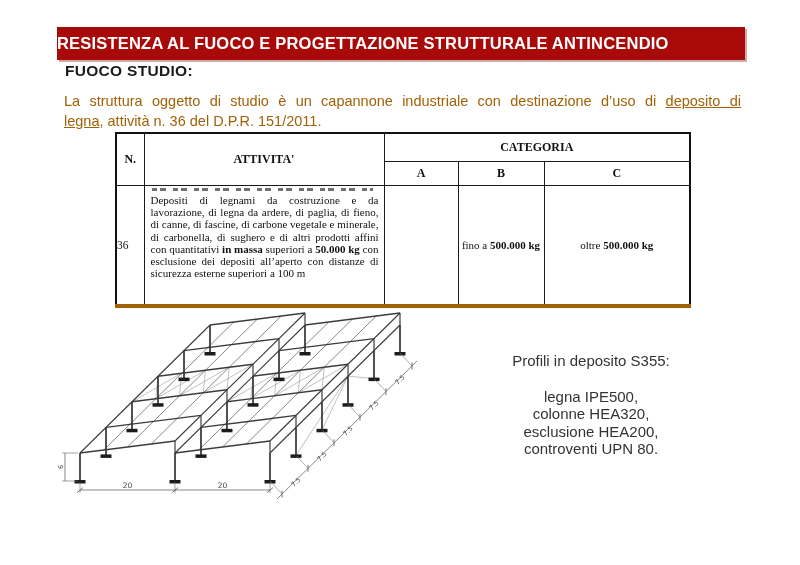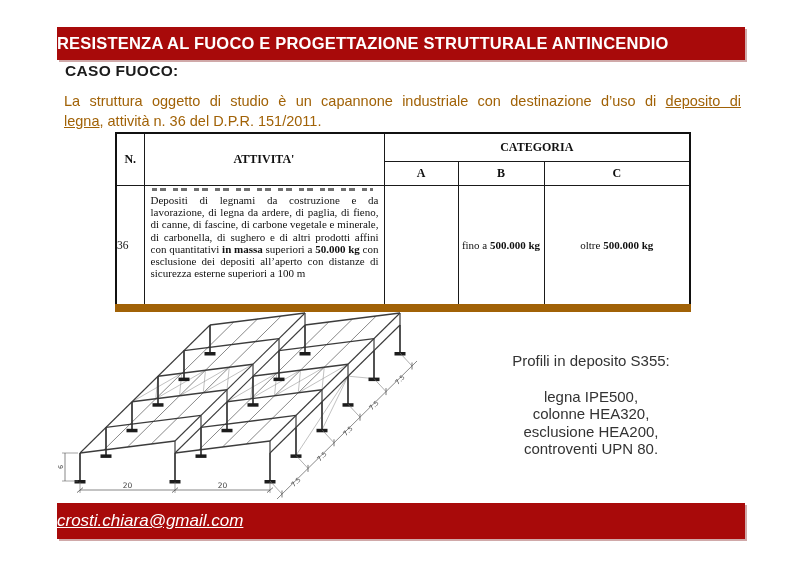--- a/index.html
+++ b/index.html
@@ -26,42 +26,42 @@
                   font-family:"Liberation Serif",serif;color:#111;}
   #activity-table td{border:1px solid #1a1a1a;padding:0;overflow:hidden;}
   #activity-table{border:2px solid #111;}
   #activity-table tr.hr1 td{height:27px;font-weight:bold;text-align:center;font-size:12px;}
   #activity-table tr.hr2 td{height:23px;font-weight:bold;text-align:center;font-size:12px;}
   #activity-table td.ncell{font-size:11.5px;}
   #activity-table td.act{vertical-align:top;padding:2px 5px 2px 6px;text-align:justify;
                          font-size:11px;line-height:12.2px;}
   #activity-table td.cat{text-align:center;font-size:11px;}
   #activity-table tr.body td{height:114px;}
-  #activity-table td.bb{border-bottom:8px solid #a16207;margin-left:20px;}
+  #activity-table td.bb{border-bottom:4px solid #a16207;margin-left:20px;}
   .clip-dashes{height:3px;width:97%;margin:0 0 3px 1px;opacity:.7;
       background:repeating-linear-gradient(90deg,#333 0 5px,transparent 5px 8px,#333 8px 14px,transparent 14px 21px);}
 
   
   #wireframe{position:absolute;left:50px;top:306px;}
 
   
   #steel{position:absolute;left:440px;top:352px;width:302px;text-align:center;color:#333;
          font-size:15px;line-height:17.5px;}
   #steel .head{margin-bottom:18px;}
 </style>
 </head>
 <body>
 
 <div id="slide">
 
   <div id="title-bar" class="banner">
     <span class="t">RESISTENZA AL FUOCO E PROGETTAZIONE STRUTTURALE ANTINCENDIO</span>
   </div>
 
-  <div id="caso">CASO FUOCO:</div>
+  <div id="caso">FUOCO STUDIO:</div>
 
   <div id="intro">
     <div class="l1"><span>La struttura oggetto di studio è un capannone industriale con destinazione d’uso di </span><span class="u">deposito di</span></div>
     <div class="l2"><span class="u">legna</span><span>, attività n. 36 del D.P.R. 151/2011.</span></div>
   </div>
 
   <table id="activity-table">
     <colgroup>
       <col style="width:28px">
         <col style="width:240px">
@@ -234,17 +234,14 @@
     </svg>
 
   <div id="steel">
     <div class="head">Profili in deposito S355:</div>
     <div>legna IPE500,</div>
     <div>colonne HEA320,</div>
     <div>esclusione HEA200,</div>
     <div>controventi UPN 80.</div>
   </div>
 
-  <div id="footer-bar" class="banner">
-    <a href="#">crosti.chiara@gmail.com</a>
-  </div>
 
 </div>
 
 </body></html>

